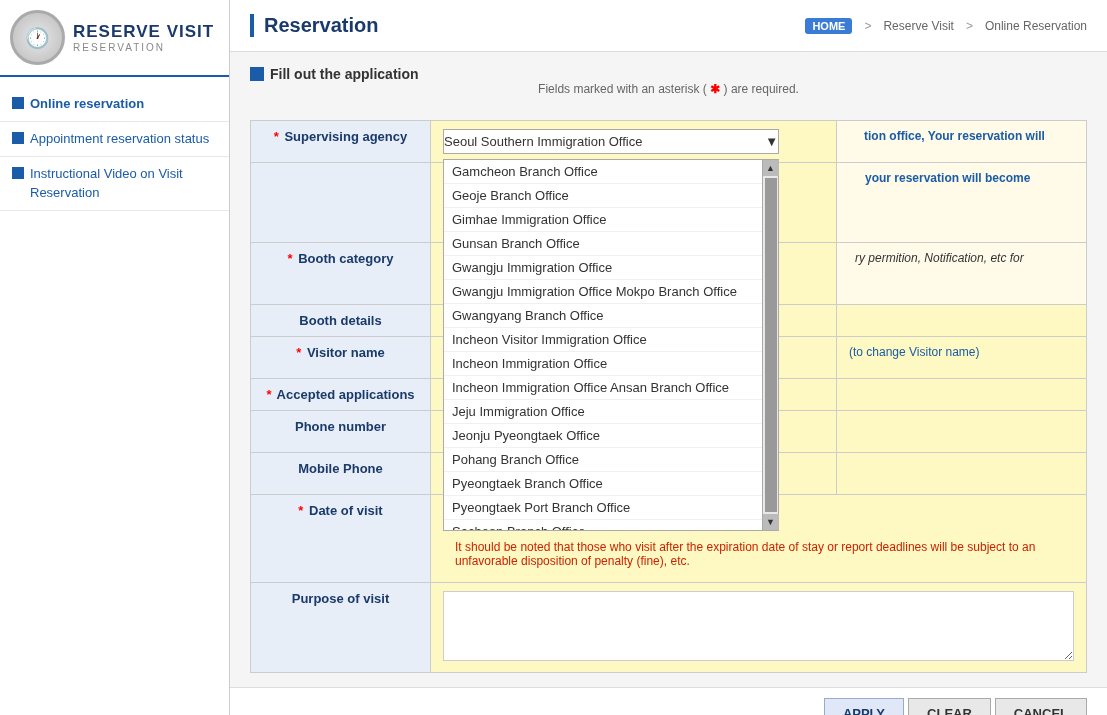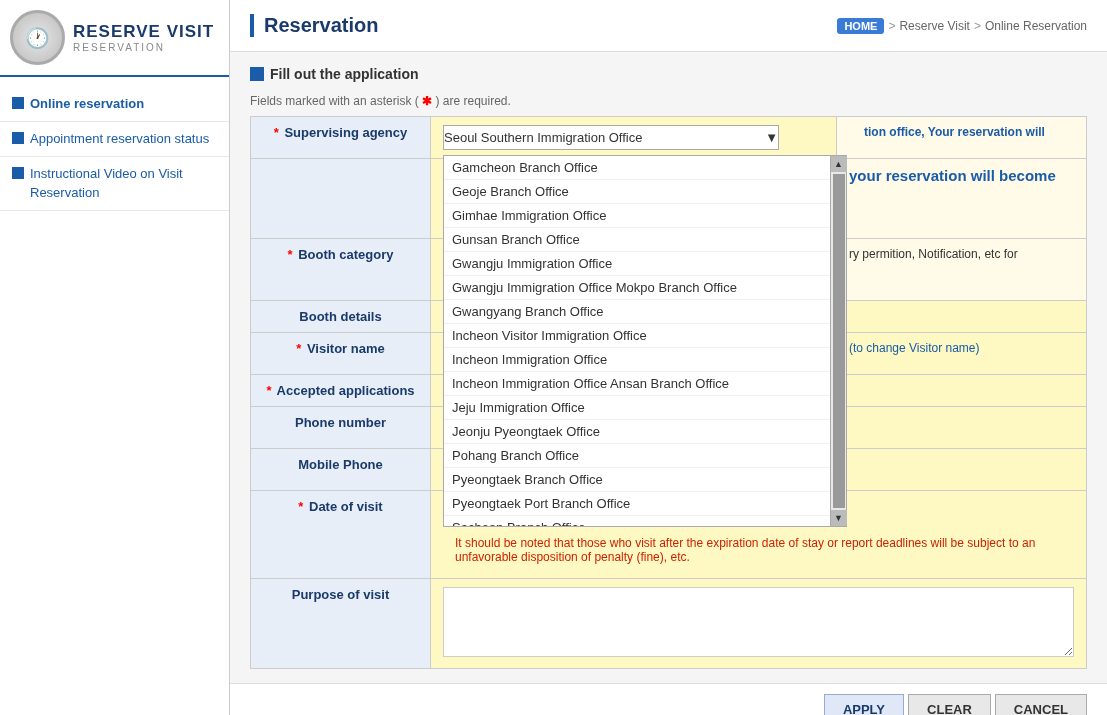--- a/index.html
+++ b/index.html
@@ -66,48 +66,47 @@
     }
     .page-title {
       font-size: 20px;
       font-weight: bold;
       color: #1a3a6b;
       border-left: 4px solid #1a5ca8;
       padding-left: 10px;
     }
     .breadcrumb {
       font-size: 12px; color: #666;
-      display: flex; align-items: center; gap: 4px;
+      display: flex; align-items: center; gap: 12px;
     }
     .breadcrumb-home {
       background: #3a7bd5; color: #fff;
       padding: 2px 7px; border-radius: 3px;
       font-size: 11px; font-weight: bold;
     }
     .breadcrumb-sep { color: #999; }
 
     .content-area { padding: 14px 20px; }
 
     .section-header {
       display: flex; align-items: center;
-      margin-bottom: 12px;
     }
     .section-icon {
       width: 14px; height: 14px;
       background: #1a5ca8;
       display: inline-block;
       margin-right: 6px;
     }
     .section-title { font-size: 14px; font-weight: bold; color: #333; }
 
     .required-note {
-      text-align: left;
+      text-align: center;
       font-size: 12px;
       color: #666;
-      margin-bottom: 8px;
+      margin-bottom: 24px;
     }
     .required-note .asterisk { color: red; font-weight: bold; }
 
     .form-table {
       width: 100%;
       border-collapse: collapse;
       background: #fef9c3;
       border: 1px solid #1d4ed8;
       position: relative;
     }
@@ -129,21 +128,21 @@
     
     .dropdown-wrapper { position: relative; }
 
     
     .dropdown-list-wrapper {
       position: absolute;
       top: 30px; left: 0;
       z-index: 100;
       border: 1px solid #aaa;
       background: #fff;
-      width: 404px;
+      width: 336px;
     }
     .dropdown-list {
       list-style: none;
       max-height: 370px;
       overflow-y: auto;
       font-size: 13px;
     }
     .dropdown-list li {
       padding: 4px 8px;
       cursor: pointer;
@@ -319,34 +318,34 @@
             </td>
           </tr>
 
           <tr>
             <td class="form-label-cell" style="height:80px;"></td>
             <td style="padding:12px;">
               <div style="display:flex; gap:20px; align-items:center; flex-wrap:wrap;">
                 <div class="circle-label">Detailed Search</div>
               </div>
             </td>
-            <td style="background:#fffbe8; font-size:15px; color:#1a5ca8; font-weight:bold; padding:8px 12px;">
+            <td style="background:#fffbe8; font-size:12px; color:#1a5ca8; font-weight:bold; padding:8px 28px;">
               <span>your reservation will become</span>
             </td>
           </tr>
 
           <tr>
             <td class="form-label-cell">
               <span class="required-star">*</span>
               <span>Booth category</span>
             </td>
             <td style="padding:12px;">
               <div class="circle-label">Booth category</div>
             </td>
-            <td style="background:#fffbe8; font-size:12px; color:#333; padding:8px 12px;">
+            <td style="background:#fffbe8; font-size:12px; color:#333; padding:8px 18px;font-style:italic;">
               <span>ry permition, Notification, etc for</span>
             </td>
           </tr>
 
           <tr>
             <td class="form-label-cell">
               <span>Booth details</span>
             </td>
             <td></td>
             <td></td>

